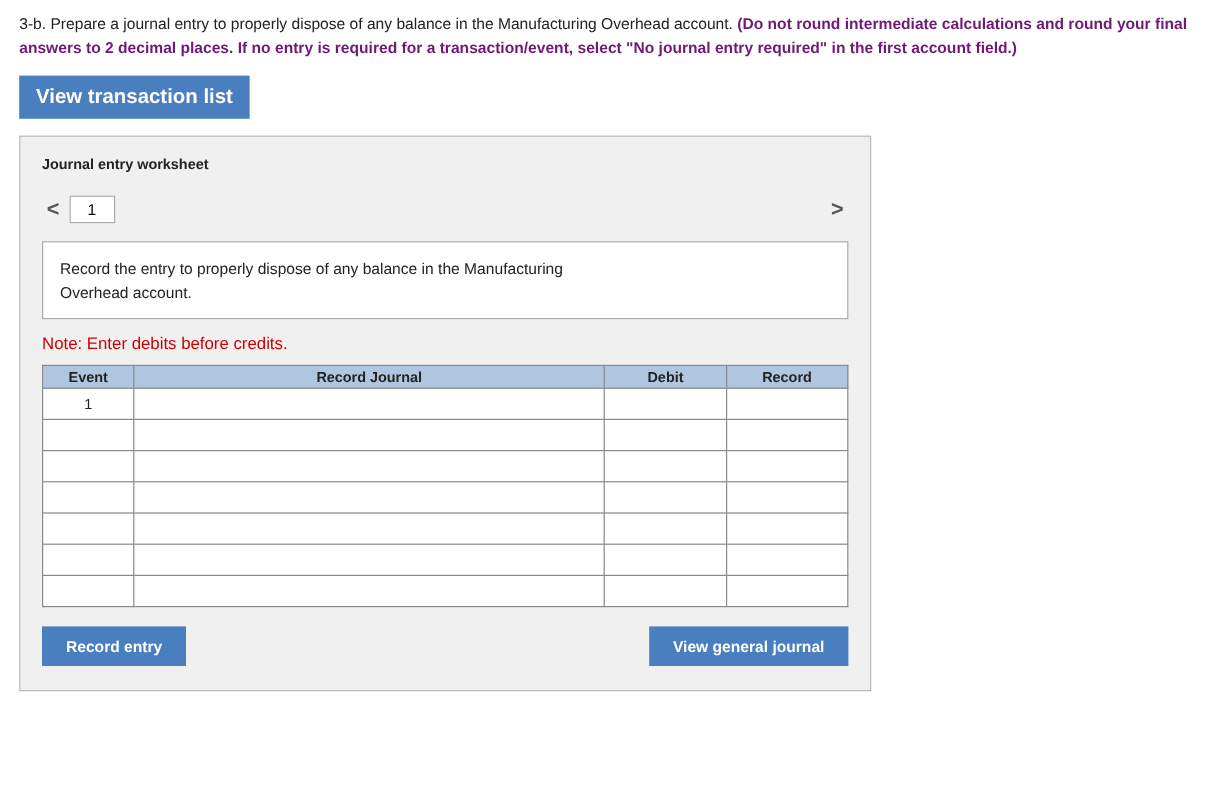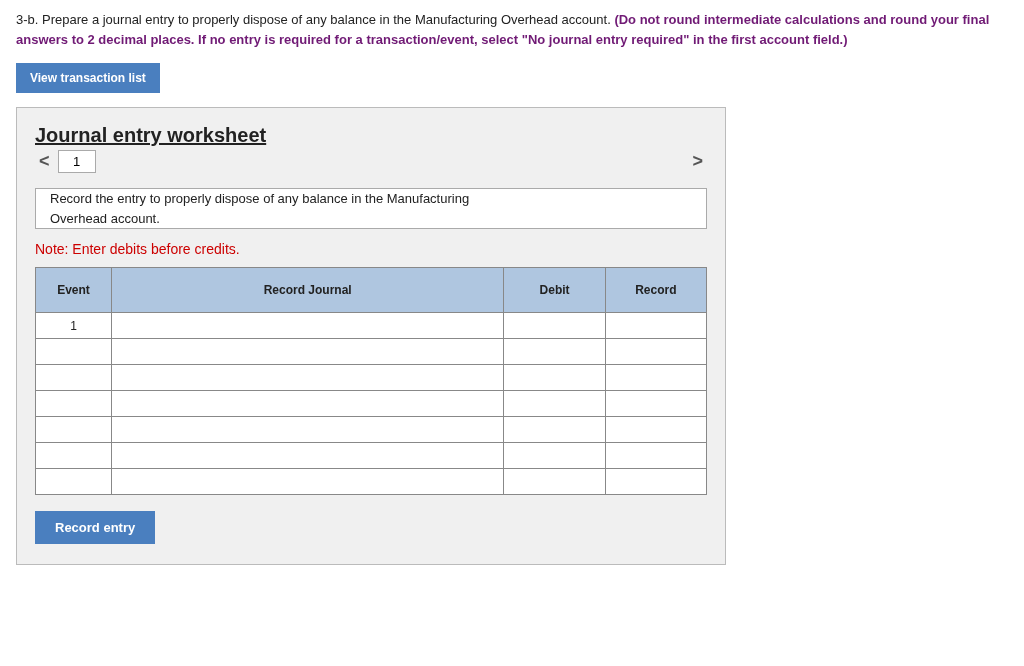--- a/index.html
+++ b/index.html
@@ -22,37 +22,36 @@
       font-weight: bold;
     }
     .problem-text .bold-black {
       font-weight: normal;
     }
     .view-transaction-btn {
       background: #4a7fbf;
       color: #fff;
       border: none;
       padding: 8px 14px;
-      font-size: 12px;
+      font-size: 17px;
       font-weight: bold;
       cursor: pointer;
       margin-bottom: 14px;
       display: inline-block;
     }
     .worksheet-container {
       border: 1px solid #bbb;
       background: #f0f0f0;
       padding: 16px 18px 20px 18px;
       width: 710px;
     }
     .worksheet-title {
-      font-size: 20px;
-      font-weight: bold;
-      margin-bottom: 2px;
-      text-decoration: underline;
+      font-size: 12px;
+      font-weight: bold;
+      margin-bottom: 18px;
     }
     .nav-row {
       display: flex;
       align-items: center;
       margin-bottom: 14px;
       position: relative;
     }
     .nav-arrow {
       font-size: 18px;
       color: #555;
@@ -72,42 +71,42 @@
       font-size: 13px;
       margin: 0 4px;
     }
     .nav-right-arrow {
       position: absolute;
       right: 0;
     }
     .description-box {
       border: 1px solid #aaa;
       background: #fff;
-      padding: 0 14px;
+      padding: 12px 14px;
       margin-bottom: 12px;
       font-size: 13px;
       line-height: 1.5;
       width: 100%;
     }
     .note-text {
       color: #cc0000;
       font-size: 14px;
       margin-bottom: 10px;
     }
     .journal-table {
       width: 100%;
       border-collapse: collapse;
       border: 1px solid #888;
       background: #fff;
       margin-bottom: 16px;
     }
     .journal-table thead tr th {
       background: #afc6e0;
       border: 1px solid #888;
-      padding: 15px 6px;
+      padding: 2px 6px;
       font-weight: bold;
       font-size: 12px;
     }
     .journal-table tbody tr td {
       border: 1px solid #888;
       height: 26px;
       padding: 0 4px;
       font-size: 12px;
     }
     .col-event {
@@ -228,17 +227,18 @@
           <td class="col-event"></td>
           <td class="col-journal"><input type="text" class="input-cell" style=""></td>
           <td class="col-debit"><input type="text" class="input-cell" style=""></td>
           <td class="col-credit"><input type="text" class="input-cell" style=""></td>
         </tr>
       </tbody>
   </table>
 
   <div class="action-row">
     <button class="action-btn">Record entry</button>
+    <button class="action-btn action-btn-right">View general journal</button>
   </div>
 </div>
 
 
 
 
 </body></html>

